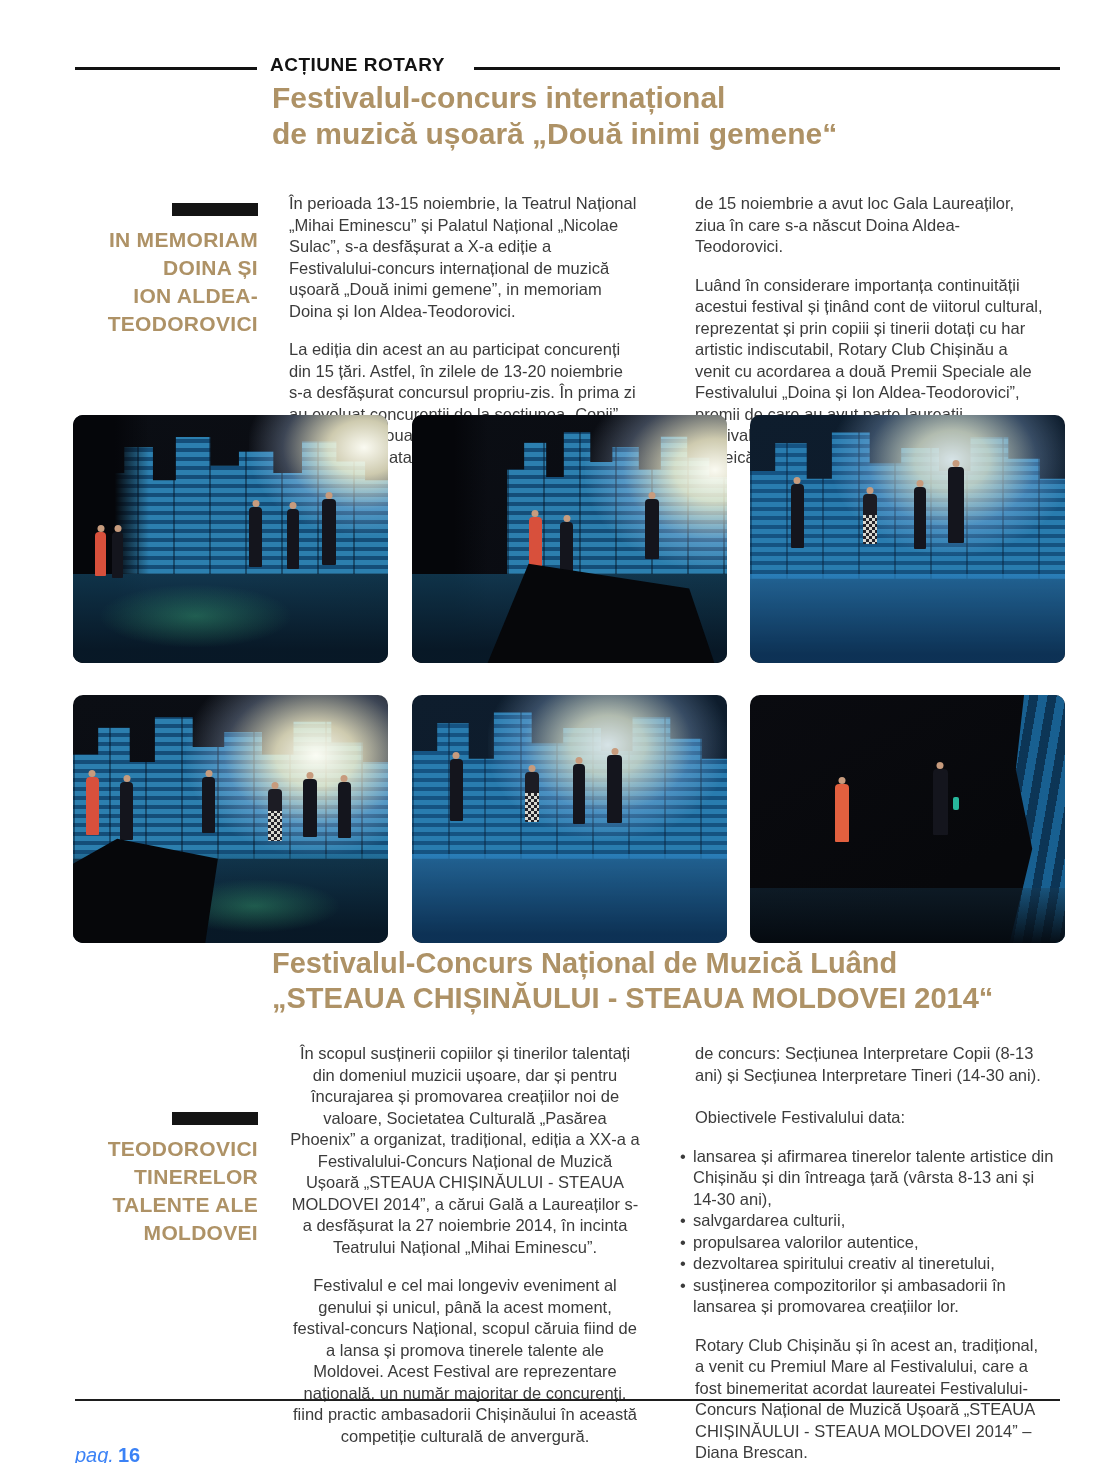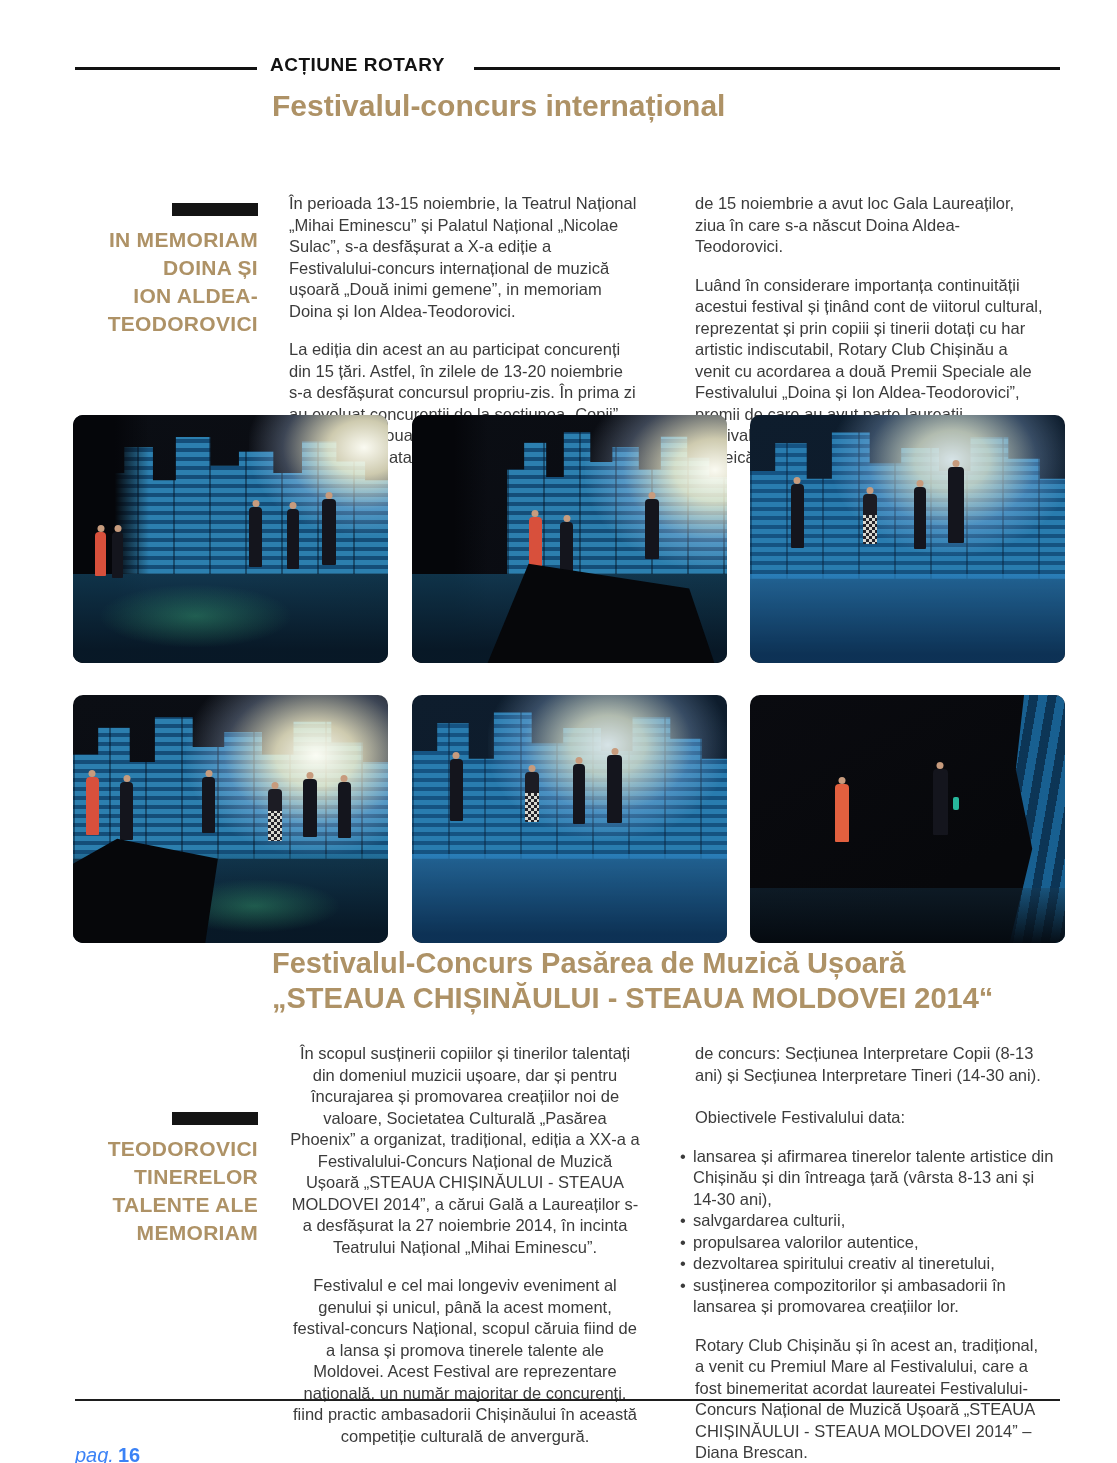--- a/index.html
+++ b/index.html
@@ -16,21 +16,21 @@
     position:absolute; left:270px; top:54px; font-size:19px; font-weight:bold;
     color:#121212; letter-spacing:.5px;
   }
 
   
   .gold-title {
     position:absolute; left:272px; width:792px; color:#ae9266;
     font-weight:bold; line-height:1.2;
   }
   .gold-title span { display:block; }
-  #title1 { top:88px; font-size:30px; }
+  #title1 { top:80px; font-size:30px; }
   #title2 { top:946px; font-size:29px; }
 
   
   .sidebar { position:absolute; left:75px; width:183px; text-align:right; }
   .sidebar .bar { width:86px; height:13px; background:#141414; margin-left:auto; }
   .sidebar .side-text {
     margin-top:10px; color:#ae9266; font-weight:bold; font-size:21px;
     line-height:1.33; letter-spacing:.3px;
   }
   .sidebar .side-text span { display:block; }
@@ -101,20 +101,21 @@
 <body>
 
 <div class="page">
 
   <div class="kicker-rule" style="left:75px; top:67px; width:182px;"></div>
   <div class="kicker">ACȚIUNE ROTARY</div>
   <div class="kicker-rule" style="left:474px; top:67px; width:586px;"></div>
 
   <h1 class="gold-title" id="title1">
     <span>Festivalul-concurs internațional</span>
+    <span>de muzică ușoară „Două inimi gemene“</span>
   </h1>
 
   <aside class="sidebar" style="top:203px;">
     <div class="bar"></div>
     <div class="side-text">
       <span>IN MEMORIAM</span>
       <span>DOINA ȘI</span>
       <span>ION ALDEA-</span>
       <span>TEODOROVICI</span>
     </div>
@@ -191,31 +192,31 @@
 
   <div class="photo" style="left:750px; top:695px; background:linear-gradient(150deg,#0a0b10 0%,#07080b 70%);" aria-label="Scenă întunecată: femeie în rochie portocalie și laureată în costum negru cu trofeu și microfon">
     <div class="sideglow"></div>
     <div class="floor" style="height:22%; background:linear-gradient(180deg, rgba(25,60,85,.35), rgba(5,10,16,.95));"></div>
     <div class="fig f-orange" style="left:27%; top:36%; width:14px; height:58px;"></div>
     <div class="fig f-dark" style="left:58%; top:30%; width:15px; height:66px;"></div>
     <div class="trophy" style="left:64.5%; top:41%;"></div>
   </div>
 
   <h2 class="gold-title" id="title2">
-    <span>Festivalul-Concurs Pasărea de Muzică Ușoară</span>
+    <span>Festivalul-Concurs Național de Muzică Luând</span>
     <span>„STEAUA CHIȘINĂULUI - STEAUA MOLDOVEI 2014“</span>
   </h2>
 
   <aside class="sidebar" style="top:1112px;">
     <div class="bar"></div>
     <div class="side-text">
       <span>TEODOROVICI</span>
       <span>TINERELOR</span>
       <span>TALENTE ALE</span>
-      <span>MEMORIAM</span>
+      <span>MOLDOVEI</span>
     </div>
   </aside>
 
   <div class="col" style="left:272px; top:1026px;text-align:center;">
     <p>În scopul susținerii copiilor și tinerilor talentați din domeniul muzicii ușoare, dar și pentru încurajarea și promovarea creațiilor noi de valoare, Societatea Culturală „Pasărea Phoenix” a organizat, tradițional, ediția a XX-a a Festivalului-Concurs Național de Muzică Ușoară „STEAUA CHIȘINĂULUI - STEAUA MOLDOVEI 2014”, a cărui Gală a Laureaților s-a desfășurat la 27 noiembrie 2014, în incinta Teatrului Național „Mihai Eminescu”.</p>
     <p>Festivalul e cel mai longeviv eveniment al genului și unicul, până la acest moment, festival-concurs Național, scopul căruia fiind de a lansa și promova tinerele talente ale Moldovei. Acest Festival are reprezentare națională, un număr majoritar de concurenți, fiind practic ambasadorii Chișinăului în această competiție culturală de anvergură.</p>
     <p>Festivalul este unul competitiv, are două secțiuni</p>
   </div>
   <div class="col" style="left:678px; top:1026px; width:384px;">
     <p>de concurs: Secțiunea Interpretare Copii (8-13 ani) și Secțiunea Interpretare Tineri (14-30 ani).</p>

